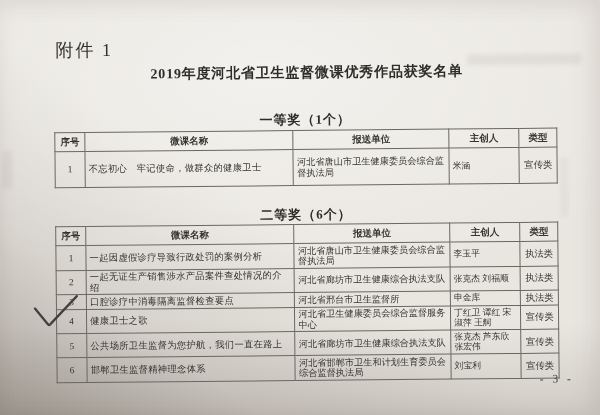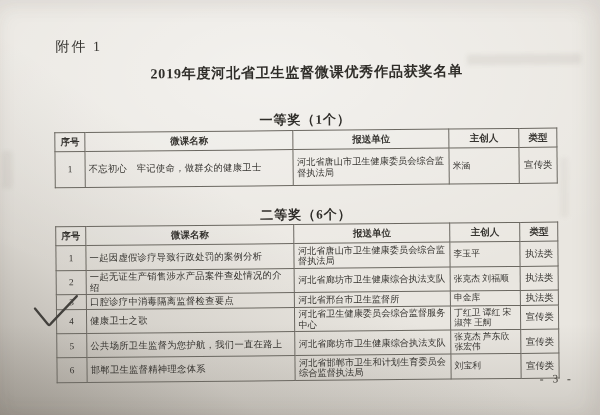--- a/index.html
+++ b/index.html
@@ -12,21 +12,21 @@
   .paper{
     position:absolute;inset:0;
     background:
       radial-gradient(120% 90% at 45% 18%, rgba(255,255,255,0.45), rgba(255,255,255,0) 60%),
       linear-gradient(to top right, rgba(74,66,55,0.40) 0%, rgba(74,66,55,0.12) 22%, rgba(0,0,0,0) 46%),
       linear-gradient(to bottom, rgba(0,0,0,0) 78%, rgba(74,66,55,0.16) 100%),
       #e9e6e0;
     box-shadow: inset -10px 0 22px rgba(90,82,70,0.08), inset 0 8px 20px rgba(90,82,70,0.05);
   }
   .content{position:absolute;inset:0;transform:rotate(-0.55deg);transform-origin:50% 50%;color:#35332f;}
-  .attachment{position:absolute;left:57px;top:36px;font-size:14px;letter-spacing:2px;}
+  .attachment{position:absolute;left:57px;top:36px;font-size:18px;letter-spacing:2px;}
   .doc-title{position:absolute;left:0;right:0;top:64px;text-align:center;padding-left:16px;
              font-size:14px;font-weight:bold;letter-spacing:0.8px;color:#2f2d29;}
   .section-heading{position:absolute;left:0;right:0;text-align:center;padding-left:12px;
                    font-size:13px;font-weight:bold;letter-spacing:1px;color:#2f2d29;}
   .h1st{top:111px;} .h2nd{top:206px;}
   table.award-table{
     position:absolute;left:55px;width:503px;border-collapse:collapse;table-layout:fixed;
     font-size:9.3px;line-height:1.12;color:#35332f;
   }
   .t1st{top:130px;} .t2nd{top:224px;}

